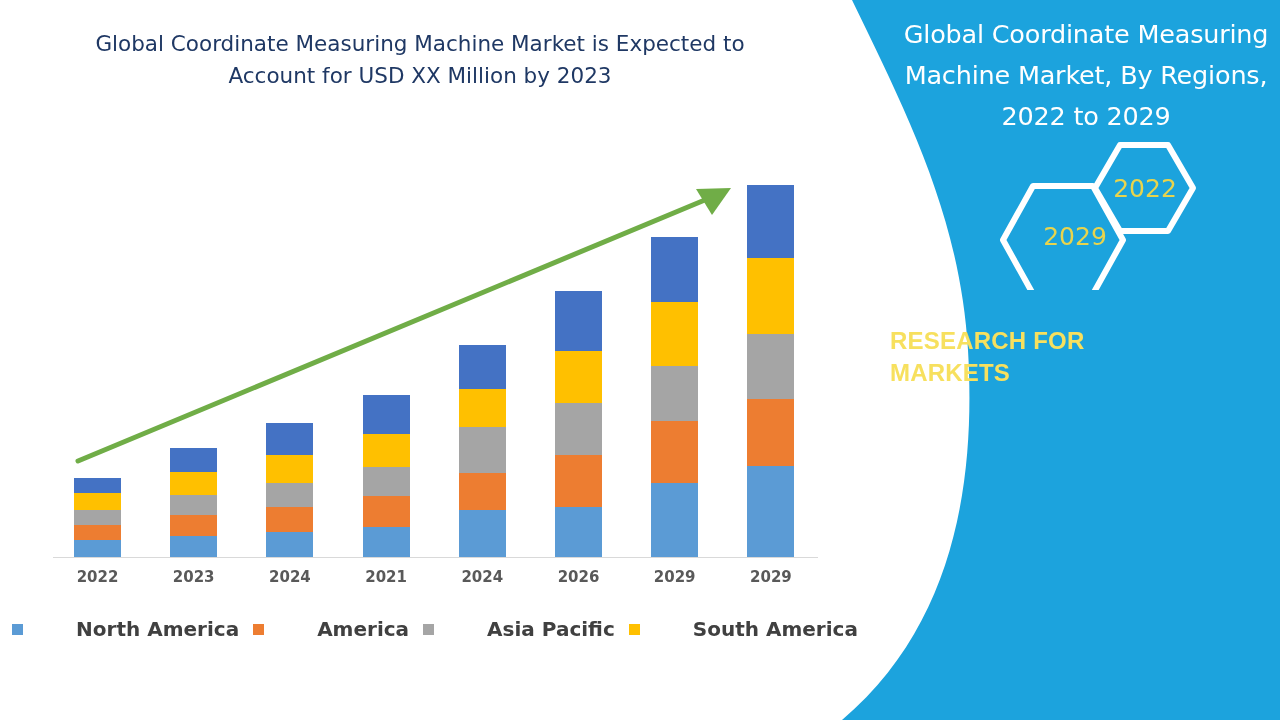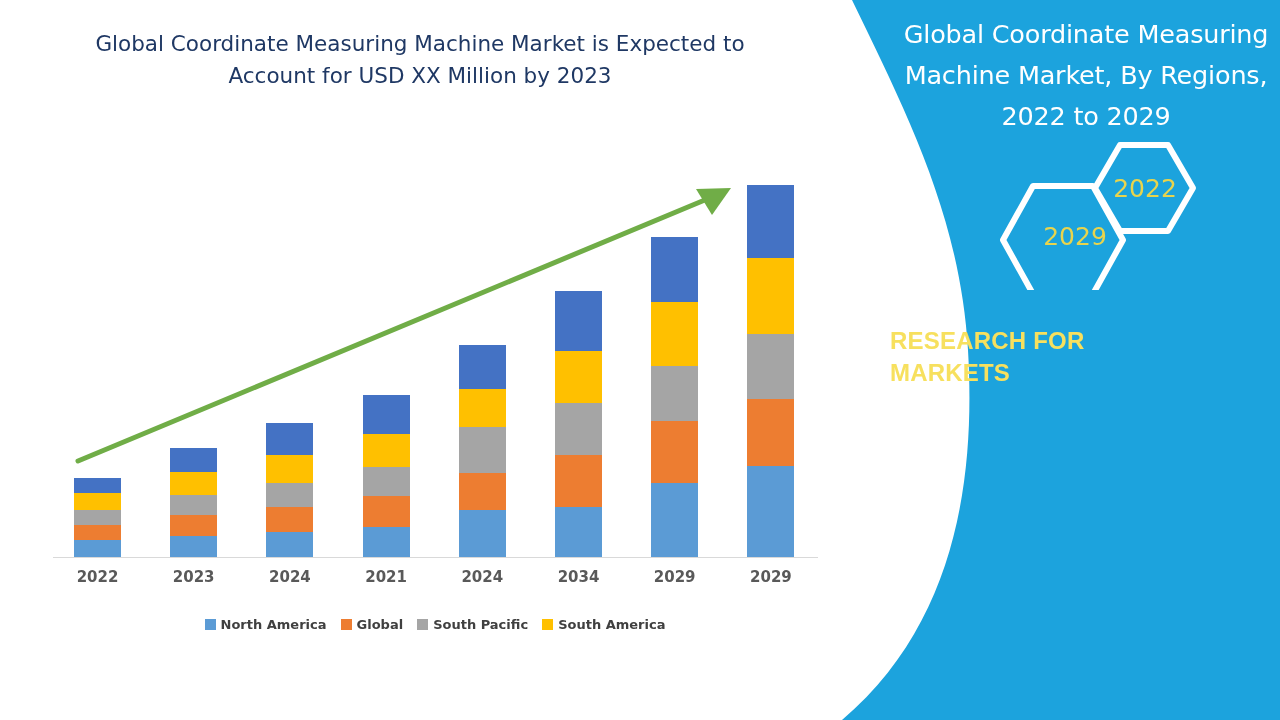--- a/index.html
+++ b/index.html
@@ -146,25 +146,26 @@
     margin-right: 14px;
   }
   .legend-item:last-child { margin-right: 0; }
   .legend-swatch {
     width: 11px;
     height: 11px;
     margin-right: 5px;
     flex: 0 0 auto;
   }
   .legend-label {
-    font-size: 13px;
+    font-size: 20px;
     font-weight: bold;
     color: #404040;
     font-family: "DejaVu Sans", sans-serif;
     white-space: nowrap;
+    margin-left: 48px;
   }
 </style>
 </head>
 <body>
 
 <div id="stage">
 
   <svg id="right-panel" viewBox="0 0 1280 720" preserveAspectRatio="none" aria-hidden="true">
     <path d="M 852 0 L 1280 0 L 1280 720 L 842 720
              C 960 620, 975 470, 968 350
@@ -278,38 +279,38 @@
       <line x1="78" y1="461" x2="712" y2="197" stroke="#70AD47" stroke-width="5" stroke-linecap="round"></line>
       <polygon points="731,188 696,189 712,215" fill="#70AD47"></polygon>
     </svg>
 
     <div class="xlabels">
         <div class="xlabel" style="left: 57.5px;">2022</div>
         <div class="xlabel" style="left: 153.7px;">2023</div>
         <div class="xlabel" style="left: 249.9px;">2024</div>
         <div class="xlabel" style="left: 346.1px;">2021</div>
         <div class="xlabel" style="left: 442.3px;">2024</div>
-        <div class="xlabel" style="left: 538.5px;">2034</div>
+        <div class="xlabel" style="left: 538.5px;">2026</div>
         <div class="xlabel" style="left: 634.7px;">2029</div>
         <div class="xlabel" style="left: 730.9px;">2029</div>
       </div>
   </div>
 
   <div id="legend">
       <div class="legend-item">
         <span class="legend-swatch" style="background: rgb(91, 155, 213);"></span>
         <span class="legend-label">North America</span>
       </div>
       <div class="legend-item">
         <span class="legend-swatch" style="background: rgb(237, 125, 49);"></span>
-        <span class="legend-label">Global</span>
+        <span class="legend-label">America</span>
       </div>
       <div class="legend-item">
         <span class="legend-swatch" style="background: rgb(165, 165, 165);"></span>
-        <span class="legend-label">South Pacific</span>
+        <span class="legend-label">Asia Pacific</span>
       </div>
       <div class="legend-item">
         <span class="legend-swatch" style="background: rgb(255, 192, 0);"></span>
         <span class="legend-label">South America</span>
       </div>
     </div>
 
 </div>
 
 </body></html>

